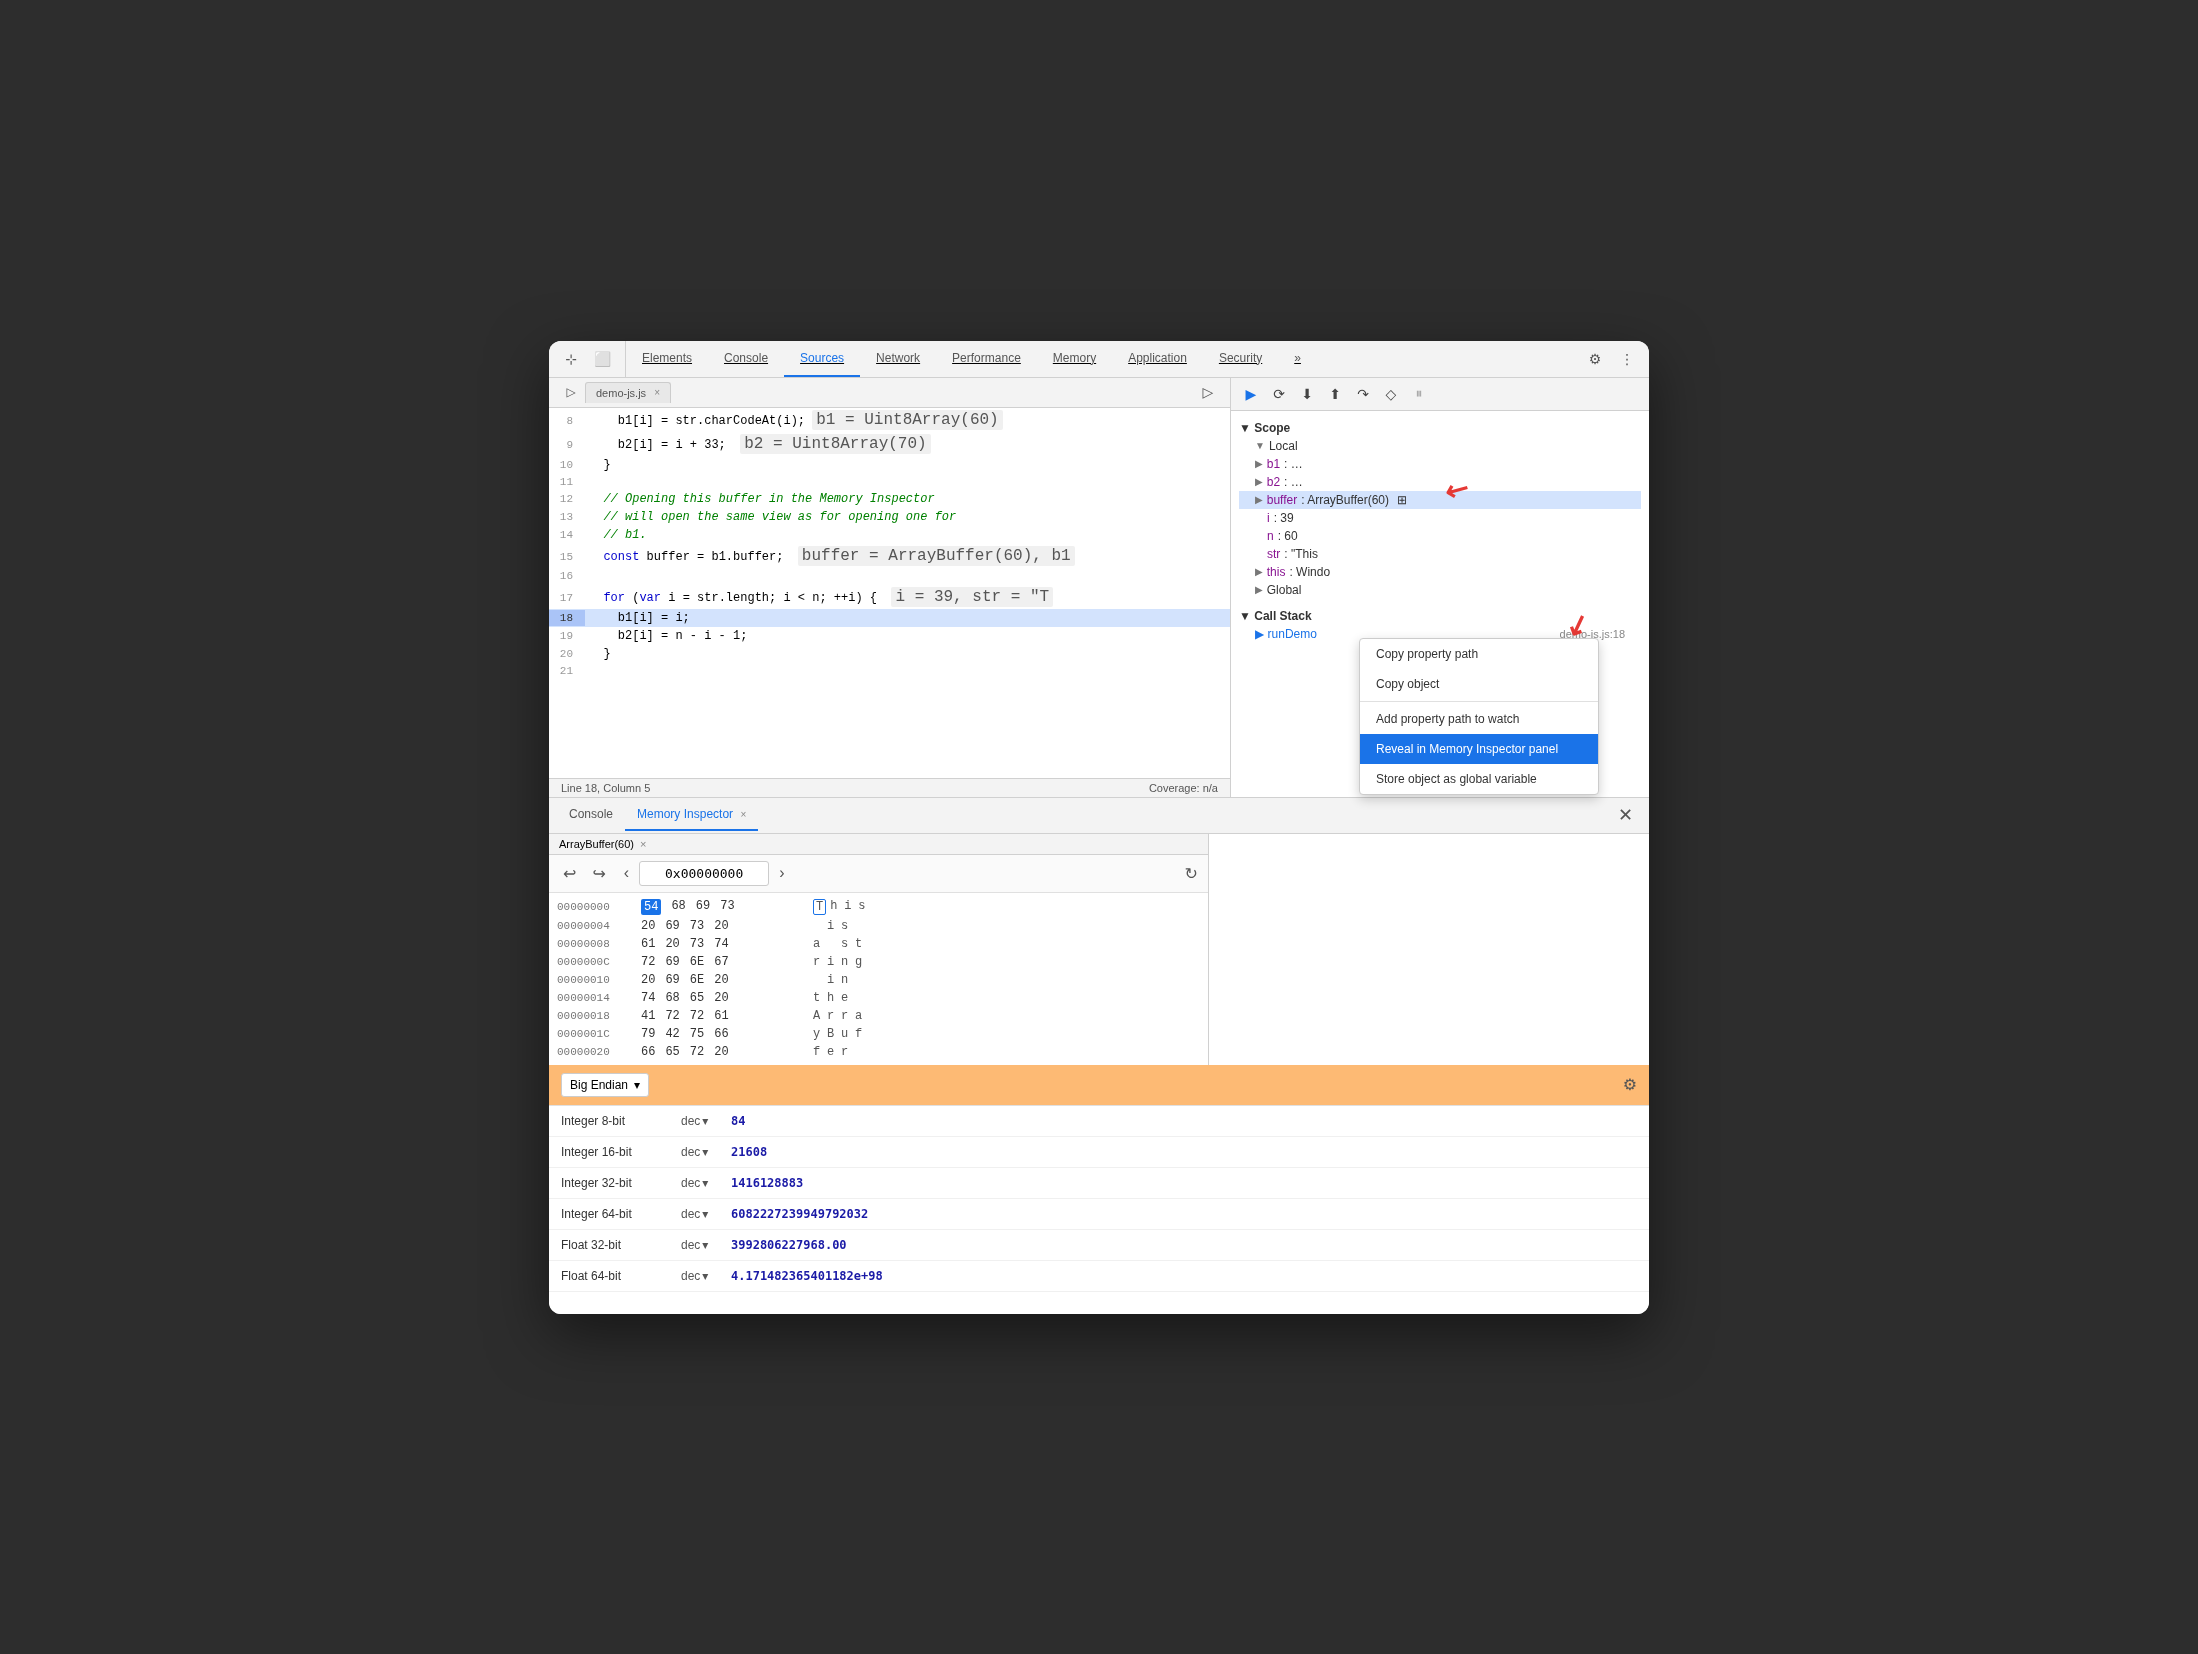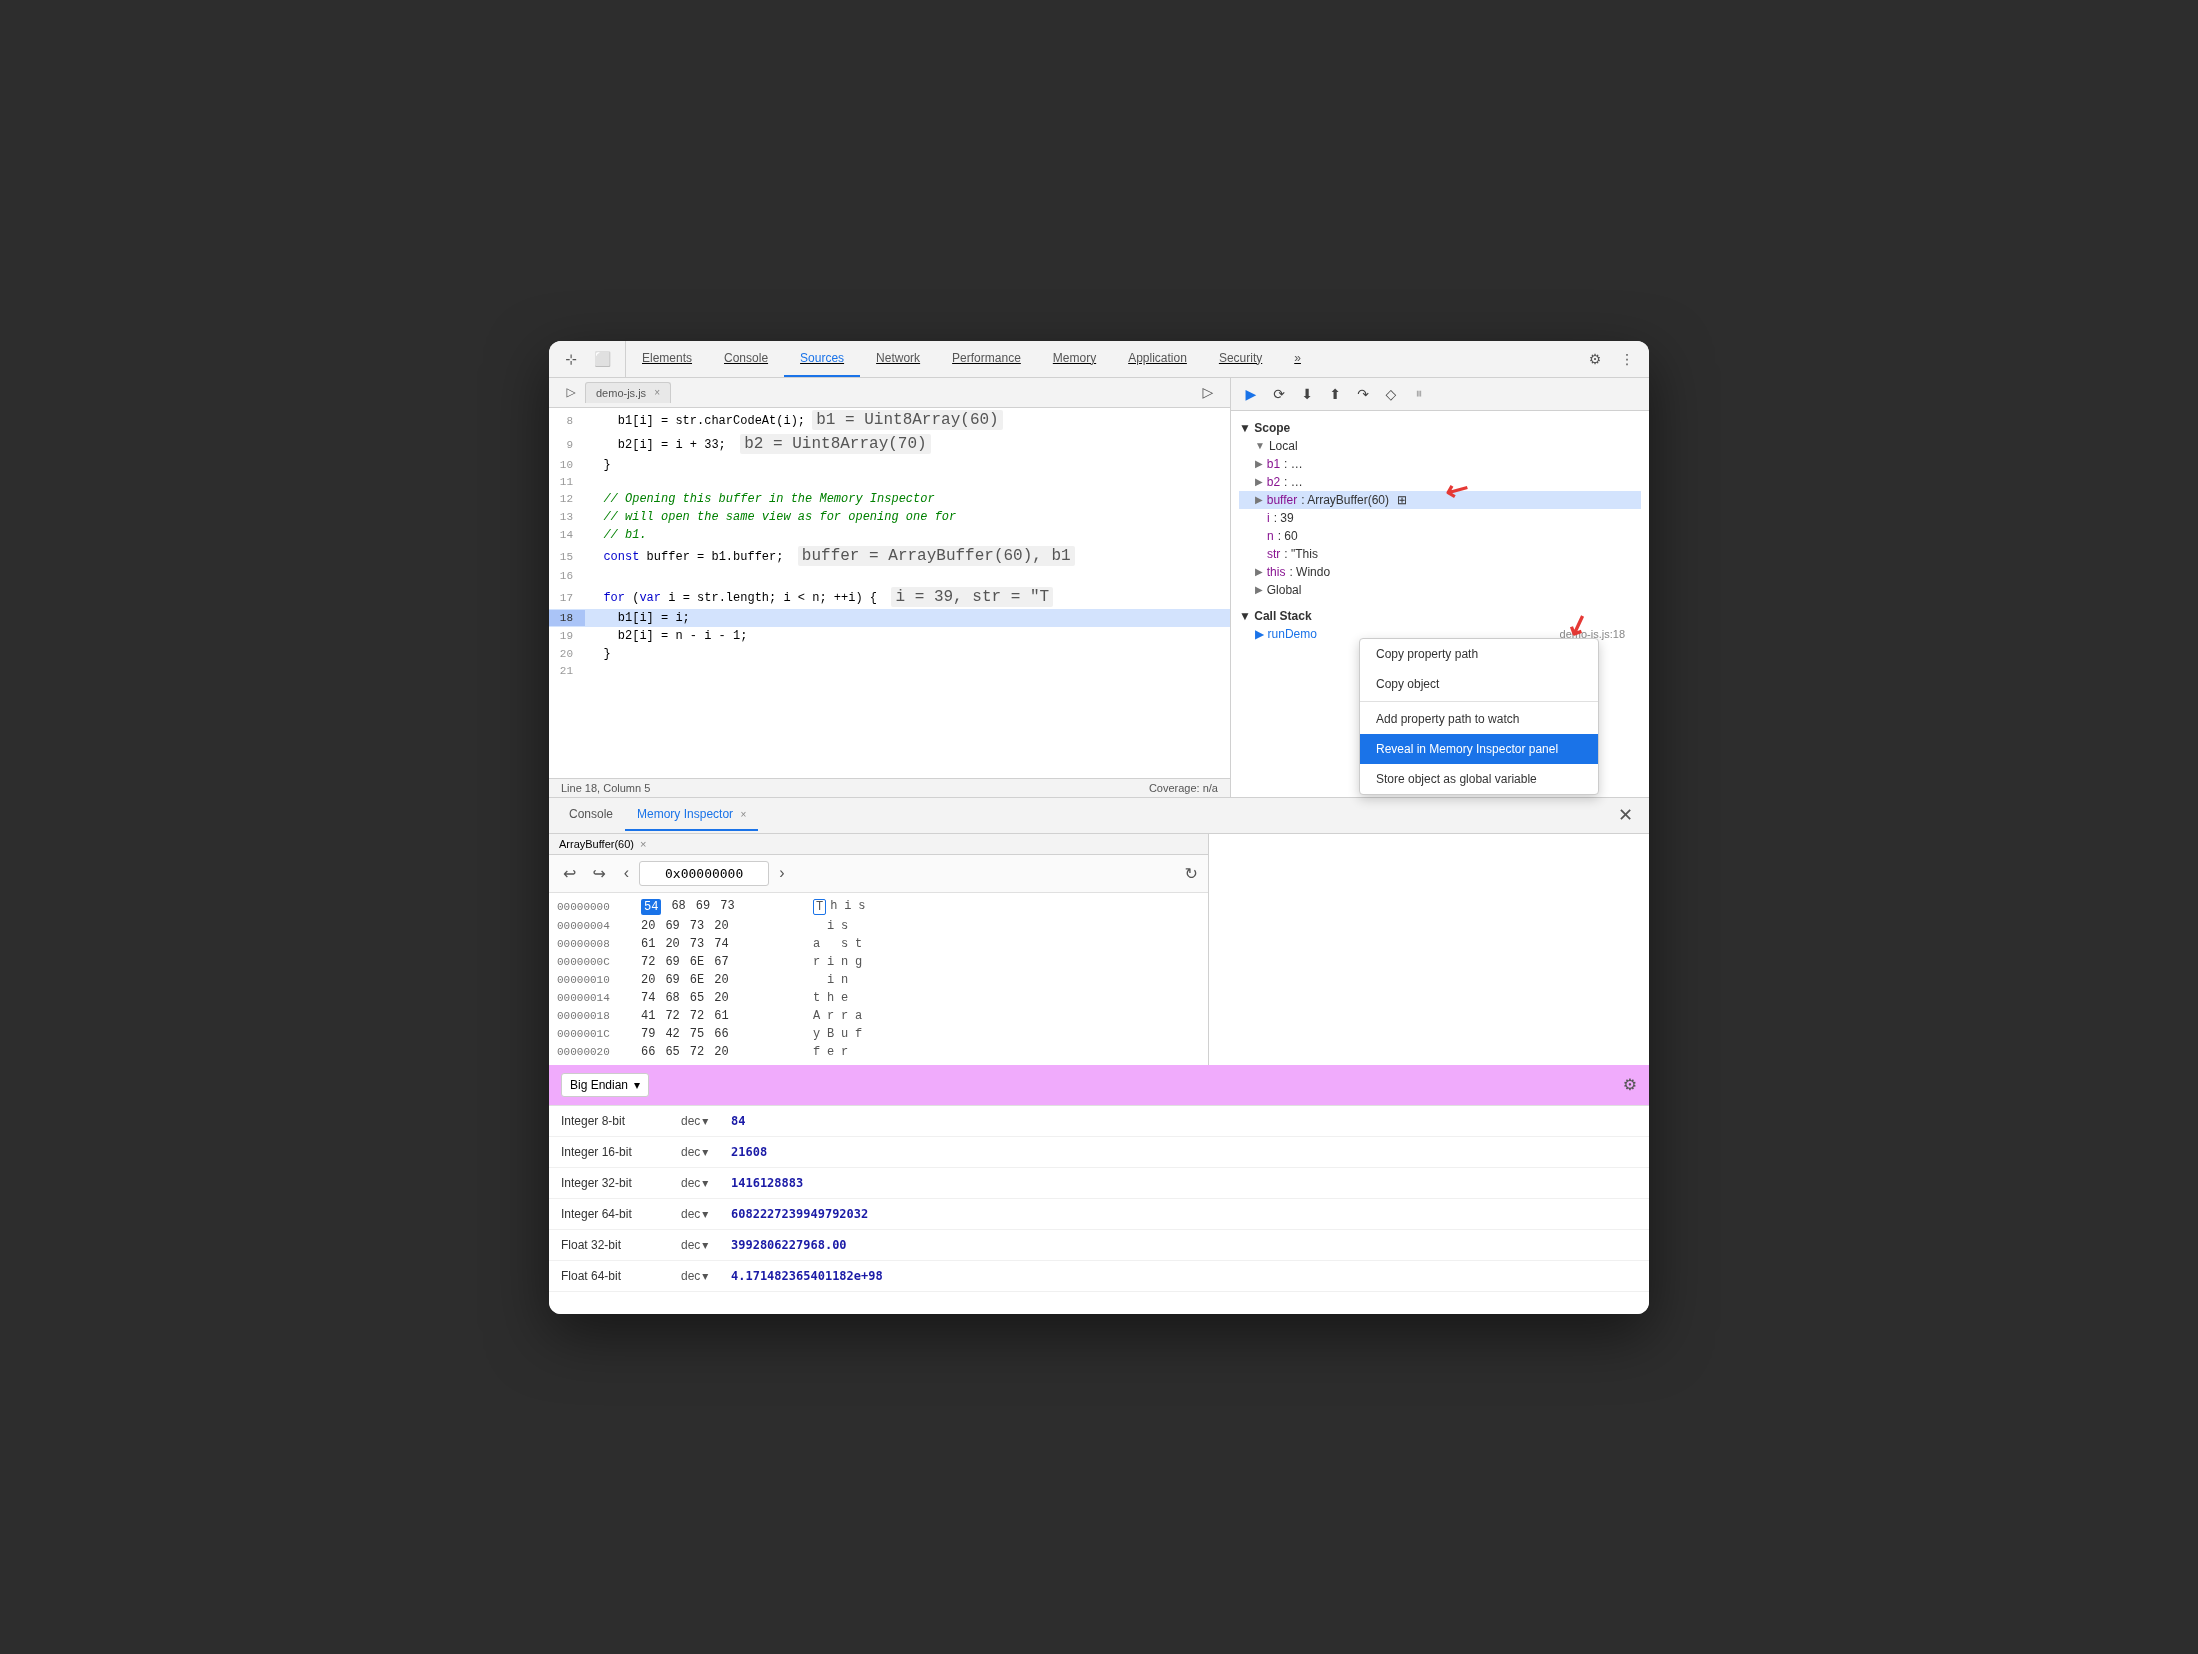--- a/index.html
+++ b/index.html
@@ -375,21 +375,21 @@
     .mem-right {
       flex: 1;
       display: flex;
       flex-direction: column;
     }
     .mem-right-toolbar {
       display: flex;
       align-items: center;
       padding: 8px 12px;
       border-bottom: 1px solid #e0e0e0;
-      background: #f0abfc;
+      background: #fdba74;
     }
     .endian-select {
       display: flex;
       align-items: center;
       gap: 6px;
       font-size: 12px;
       cursor: pointer;
       padding: 4px 8px;
       border: 1px solid #ccc;
       border-radius: 3px;

